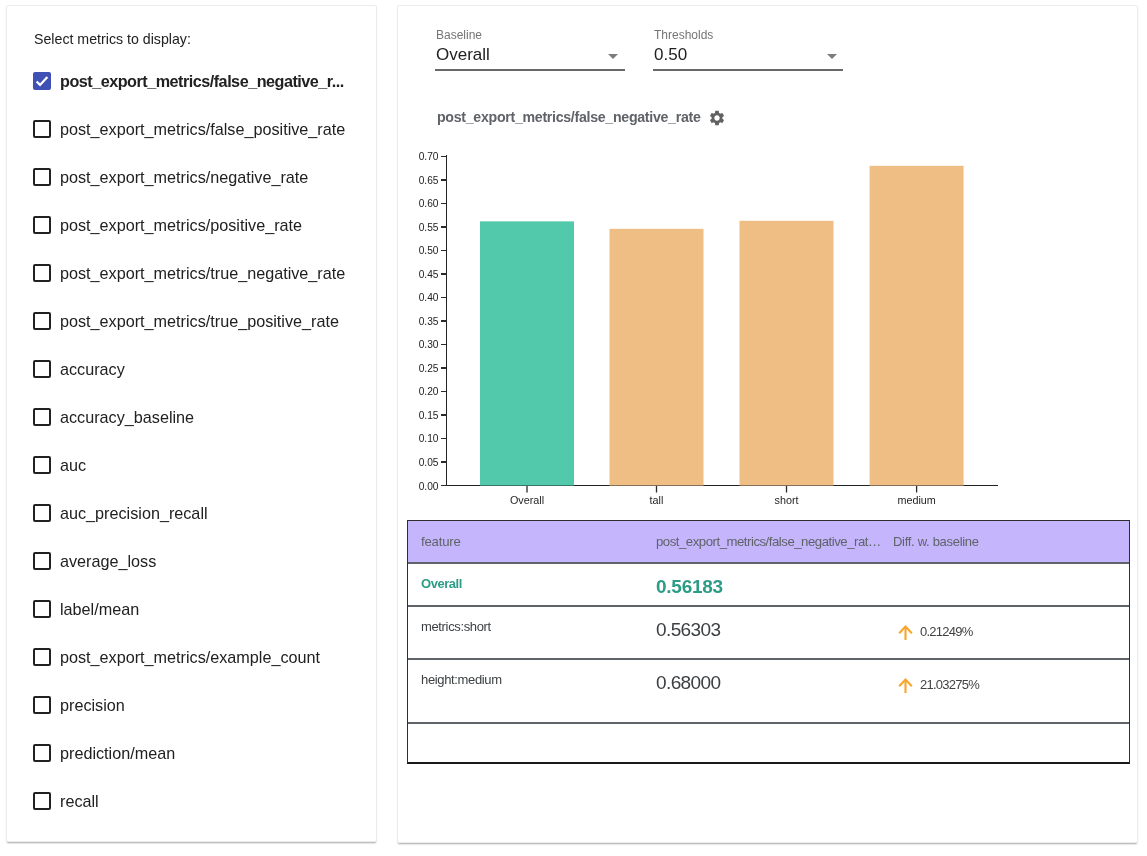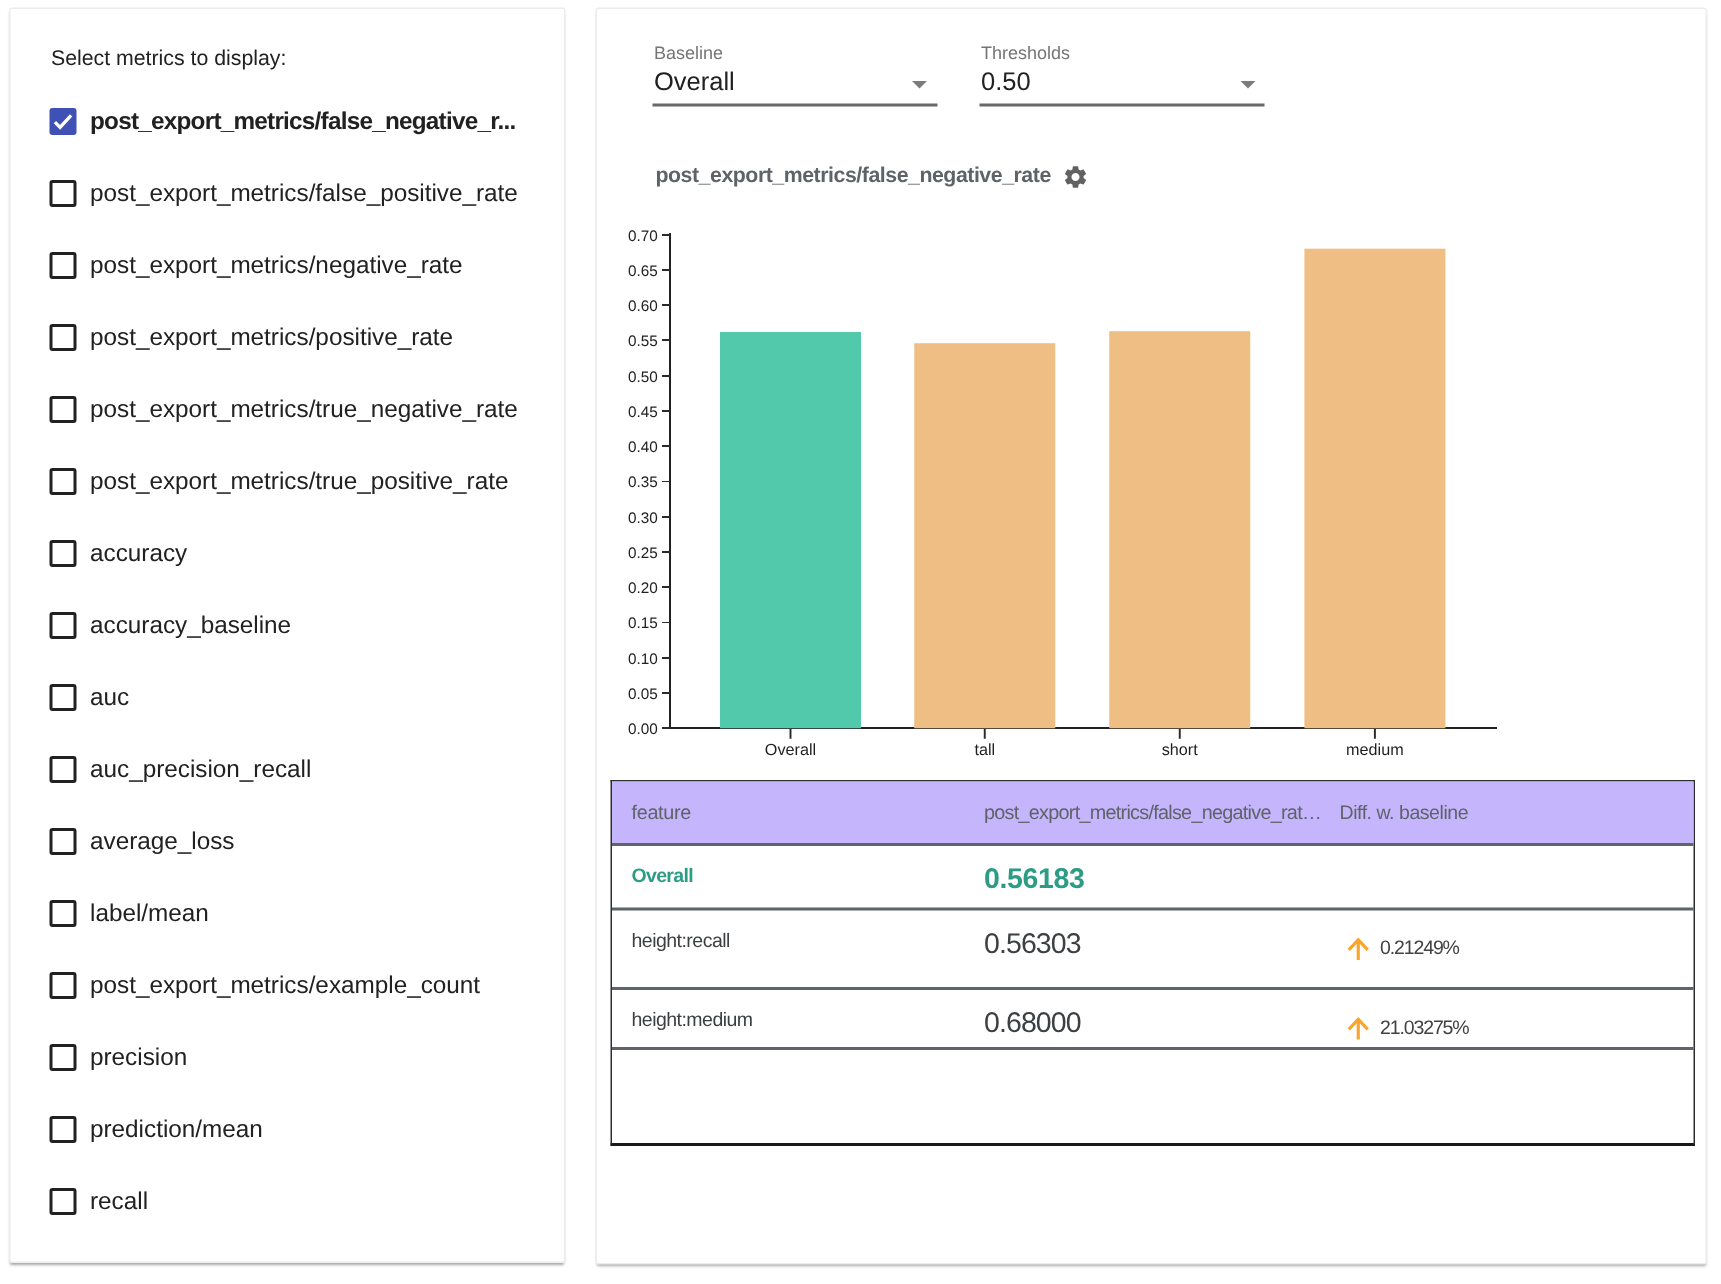--- a/index.html
+++ b/index.html
@@ -199,29 +199,29 @@
   <div class="thead">
     <div class="tcell hdrtxt c1" style="top:13px;">feature</div>
     <div class="tcell hdrtxt hdr2 c2" style="top:13px;">post_export_metrics/false_negative_rat…</div>
     <div class="tcell hdrtxt hdr3 c3" style="top:13px;">Diff. w. baseline</div>
   </div>
   <div class="trow" style="top:43px; height:43px;">
     <div class="tcell teal c1" style="top:12px;">Overall</div>
     <div class="tcell teal c2 val" style="top:12px;">0.56183</div>
   </div>
   <div class="trow" style="top:86px; height:53px;">
-    <div class="tcell c1 feat" style="top:12px;">height:recall</div>
+    <div class="tcell c1 feat" style="top:12px;">metrics:short</div>
     <div class="tcell c2 val" style="top:12px;">0.56303</div>
     <svg class="abs arrup" style="left:489px; top:17px;" width="17" height="17" viewBox="0 0 17 17" fill="none" stroke="#f9a42a" stroke-width="2.1">
       <path d="M8.5 16 L8.5 3"></path>
         <path d="M2.2 9.2 L8.5 2.6 L14.8 9.2"></path>
     </svg>
     <div class="tcell pct" style="left:512px; top:17px;">0.21249%</div>
   </div>
-  <div class="trow" style="top:139px; height:40px;">
+  <div class="trow" style="top:139px; height:64px;">
     <div class="tcell c1 feat" style="top:12px;">height:medium</div>
     <div class="tcell c2 val" style="top:12px;">0.68000</div>
     <svg class="abs arrup" style="left:489px; top:17px;" width="17" height="17" viewBox="0 0 17 17" fill="none" stroke="#f9a42a" stroke-width="2.1">
       <path d="M8.5 16 L8.5 3"></path>
         <path d="M2.2 9.2 L8.5 2.6 L14.8 9.2"></path>
     </svg>
     <div class="tcell pct" style="left:512px; top:17px;">21.03275%</div>
   </div>
 </div>
 

